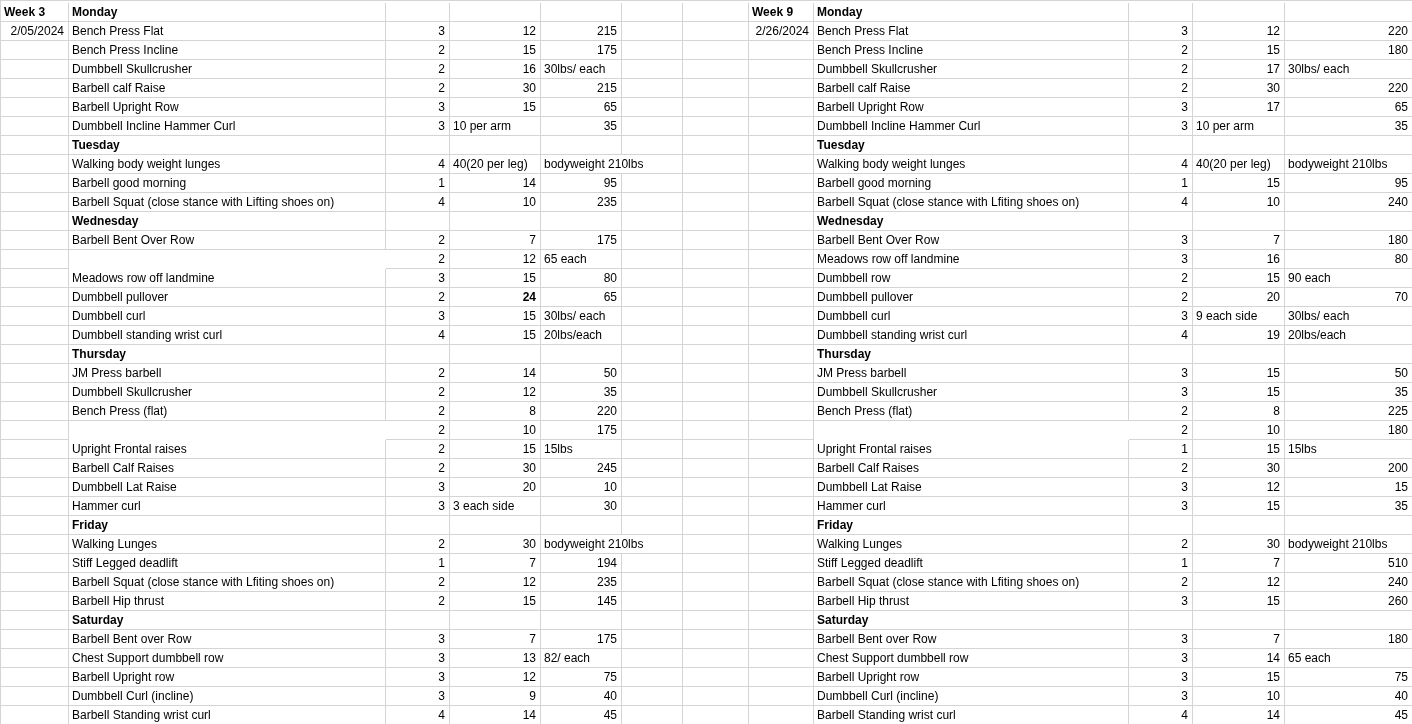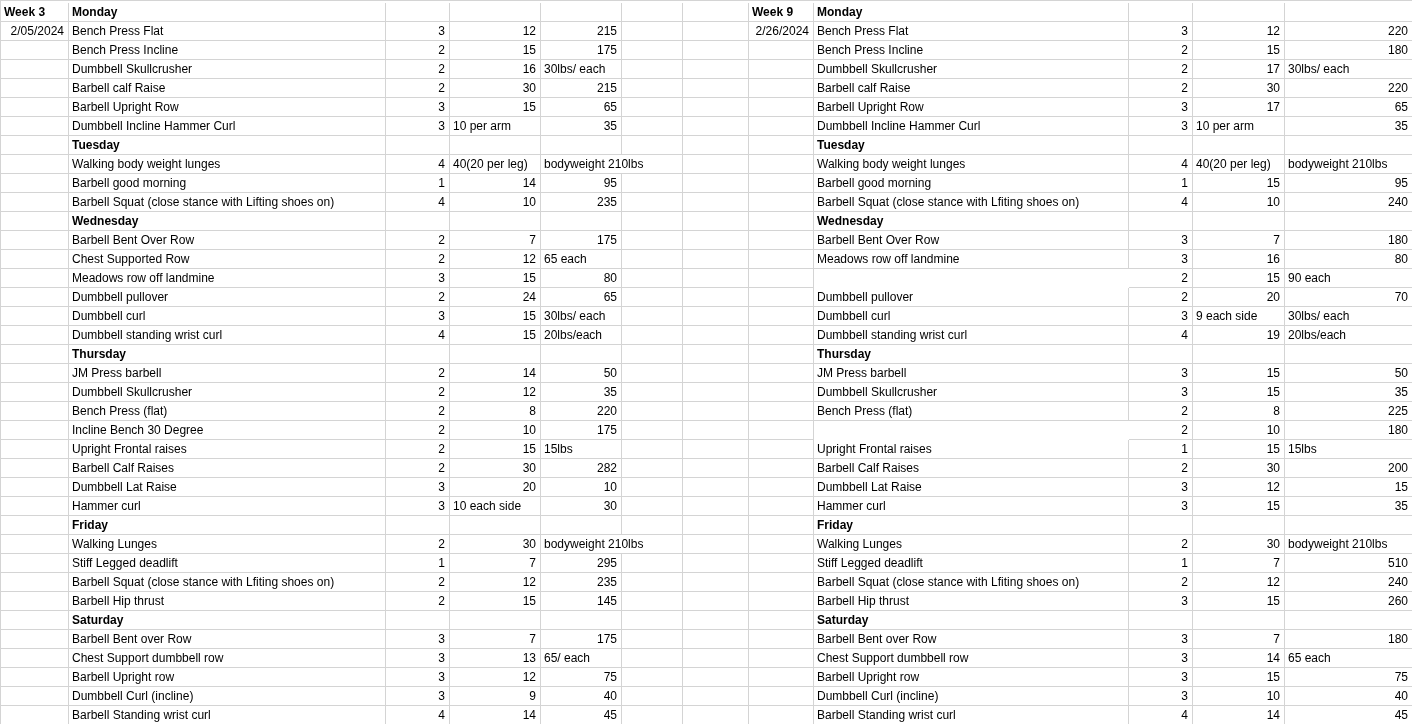--- a/index.html
+++ b/index.html
@@ -186,46 +186,46 @@
     <div class="cell num" style="grid-area: 13 / 4;">7</div>
     <div class="cell num" style="grid-area: 13 / 5;">175</div>
     <div class="cell" style="grid-area: 13 / 6;"></div>
     <div class="cell" style="grid-area: 13 / 7;"></div>
     <div class="cell" style="grid-area: 13 / 8;"></div>
     <div class="cell" style="grid-area: 13 / 9;">Barbell Bent Over Row</div>
     <div class="cell num" style="grid-area: 13 / 10;">3</div>
     <div class="cell num" style="grid-area: 13 / 11;">7</div>
     <div class="cell num" style="grid-area: 13 / 12;">180</div>
     <div class="cell" style="grid-area: 14 / 1;"></div>
-    <div class="cell" style="grid-area: 14 / 2;">Chest Supported Row</div>
     <div class="cell num" style="grid-area: 14 / 3;">2</div>
     <div class="cell num" style="grid-area: 14 / 4;">12</div>
     <div class="cell" style="grid-area: 14 / 5;">65 each</div>
     <div class="cell" style="grid-area: 14 / 6;"></div>
     <div class="cell" style="grid-area: 14 / 7;"></div>
     <div class="cell" style="grid-area: 14 / 8;"></div>
     <div class="cell" style="grid-area: 14 / 9;">Meadows row off landmine</div>
     <div class="cell num" style="grid-area: 14 / 10;">3</div>
     <div class="cell num" style="grid-area: 14 / 11;">16</div>
     <div class="cell num" style="grid-area: 14 / 12;">80</div>
     <div class="cell" style="grid-area: 15 / 1;"></div>
     <div class="cell" style="grid-area: 15 / 2;">Meadows row off landmine</div>
     <div class="cell num" style="grid-area: 15 / 3;">3</div>
     <div class="cell num" style="grid-area: 15 / 4;">15</div>
     <div class="cell num" style="grid-area: 15 / 5;">80</div>
     <div class="cell" style="grid-area: 15 / 6;"></div>
     <div class="cell" style="grid-area: 15 / 7;"></div>
     <div class="cell" style="grid-area: 15 / 8;"></div>
+    <div class="cell" style="grid-area: 15 / 9;">Dumbbell row</div>
     <div class="cell num" style="grid-area: 15 / 10;">2</div>
     <div class="cell num" style="grid-area: 15 / 11;">15</div>
     <div class="cell" style="grid-area: 15 / 12;">90 each</div>
     <div class="cell" style="grid-area: 16 / 1;"></div>
     <div class="cell" style="grid-area: 16 / 2;">Dumbbell pullover</div>
     <div class="cell num" style="grid-area: 16 / 3;">2</div>
-    <div class="cell num" style="grid-area: 16 / 4;">24</div>
+    <div class="cell num" style="grid-area: 16 / 4; font-weight: bold;">24</div>
     <div class="cell num" style="grid-area: 16 / 5;">65</div>
     <div class="cell" style="grid-area: 16 / 6;"></div>
     <div class="cell" style="grid-area: 16 / 7;"></div>
     <div class="cell" style="grid-area: 16 / 8;"></div>
     <div class="cell" style="grid-area: 16 / 9;">Dumbbell pullover</div>
     <div class="cell num" style="grid-area: 16 / 10;">2</div>
     <div class="cell num" style="grid-area: 16 / 11;">20</div>
     <div class="cell num" style="grid-area: 16 / 12;">70</div>
     <div class="cell" style="grid-area: 17 / 1;"></div>
     <div class="cell" style="grid-area: 17 / 2;">Dumbbell curl</div>
@@ -293,21 +293,20 @@
     <div class="cell num" style="grid-area: 22 / 4;">8</div>
     <div class="cell num" style="grid-area: 22 / 5;">220</div>
     <div class="cell" style="grid-area: 22 / 6;"></div>
     <div class="cell" style="grid-area: 22 / 7;"></div>
     <div class="cell" style="grid-area: 22 / 8;"></div>
     <div class="cell" style="grid-area: 22 / 9;">Bench Press (flat)</div>
     <div class="cell num" style="grid-area: 22 / 10;">2</div>
     <div class="cell num" style="grid-area: 22 / 11;">8</div>
     <div class="cell num" style="grid-area: 22 / 12;">225</div>
     <div class="cell" style="grid-area: 23 / 1;"></div>
-    <div class="cell" style="grid-area: 23 / 2;">Incline Bench 30 Degree</div>
     <div class="cell num" style="grid-area: 23 / 3;">2</div>
     <div class="cell num" style="grid-area: 23 / 4;">10</div>
     <div class="cell num" style="grid-area: 23 / 5;">175</div>
     <div class="cell" style="grid-area: 23 / 6;"></div>
     <div class="cell" style="grid-area: 23 / 7;"></div>
     <div class="cell" style="grid-area: 23 / 8;"></div>
     <div class="cell num" style="grid-area: 23 / 10;">2</div>
     <div class="cell num" style="grid-area: 23 / 11;">10</div>
     <div class="cell num" style="grid-area: 23 / 12;">180</div>
     <div class="cell" style="grid-area: 24 / 1;"></div>
@@ -319,21 +318,21 @@
     <div class="cell" style="grid-area: 24 / 7;"></div>
     <div class="cell" style="grid-area: 24 / 8;"></div>
     <div class="cell" style="grid-area: 24 / 9;">Upright Frontal raises</div>
     <div class="cell num" style="grid-area: 24 / 10;">1</div>
     <div class="cell num" style="grid-area: 24 / 11;">15</div>
     <div class="cell" style="grid-area: 24 / 12;">15lbs</div>
     <div class="cell" style="grid-area: 25 / 1;"></div>
     <div class="cell" style="grid-area: 25 / 2;">Barbell Calf Raises</div>
     <div class="cell num" style="grid-area: 25 / 3;">2</div>
     <div class="cell num" style="grid-area: 25 / 4;">30</div>
-    <div class="cell num" style="grid-area: 25 / 5;">282</div>
+    <div class="cell num" style="grid-area: 25 / 5;">245</div>
     <div class="cell" style="grid-area: 25 / 6;"></div>
     <div class="cell" style="grid-area: 25 / 7;"></div>
     <div class="cell" style="grid-area: 25 / 8;"></div>
     <div class="cell" style="grid-area: 25 / 9;">Barbell Calf Raises</div>
     <div class="cell num" style="grid-area: 25 / 10;">2</div>
     <div class="cell num" style="grid-area: 25 / 11;">30</div>
     <div class="cell num" style="grid-area: 25 / 12;">200</div>
     <div class="cell" style="grid-area: 26 / 1;"></div>
     <div class="cell" style="grid-area: 26 / 2;">Dumbbell Lat Raise</div>
     <div class="cell num" style="grid-area: 26 / 3;">3</div>
@@ -342,21 +341,21 @@
     <div class="cell" style="grid-area: 26 / 6;"></div>
     <div class="cell" style="grid-area: 26 / 7;"></div>
     <div class="cell" style="grid-area: 26 / 8;"></div>
     <div class="cell" style="grid-area: 26 / 9;">Dumbbell Lat Raise</div>
     <div class="cell num" style="grid-area: 26 / 10;">3</div>
     <div class="cell num" style="grid-area: 26 / 11;">12</div>
     <div class="cell num" style="grid-area: 26 / 12;">15</div>
     <div class="cell" style="grid-area: 27 / 1;"></div>
     <div class="cell" style="grid-area: 27 / 2;">Hammer curl</div>
     <div class="cell num" style="grid-area: 27 / 3;">3</div>
-    <div class="cell" style="grid-area: 27 / 4;">10 each side</div>
+    <div class="cell" style="grid-area: 27 / 4;">3 each side</div>
     <div class="cell num" style="grid-area: 27 / 5;">30</div>
     <div class="cell" style="grid-area: 27 / 6;"></div>
     <div class="cell" style="grid-area: 27 / 7;"></div>
     <div class="cell" style="grid-area: 27 / 8;"></div>
     <div class="cell" style="grid-area: 27 / 9;">Hammer curl</div>
     <div class="cell num" style="grid-area: 27 / 10;">3</div>
     <div class="cell num" style="grid-area: 27 / 11;">15</div>
     <div class="cell num" style="grid-area: 27 / 12;">35</div>
     <div class="cell" style="grid-area: 28 / 1;"></div>
     <div class="cell bold" style="grid-area: 28 / 2;">Friday</div>
@@ -378,21 +377,21 @@
     <div class="cell" style="grid-area: 29 / 7;"></div>
     <div class="cell" style="grid-area: 29 / 8;"></div>
     <div class="cell" style="grid-area: 29 / 9;">Walking Lunges</div>
     <div class="cell num" style="grid-area: 29 / 10;">2</div>
     <div class="cell num" style="grid-area: 29 / 11;">30</div>
     <div class="cell" style="grid-area: 29 / 12;">bodyweight 210lbs</div>
     <div class="cell" style="grid-area: 30 / 1;"></div>
     <div class="cell" style="grid-area: 30 / 2;">Stiff Legged deadlift</div>
     <div class="cell num" style="grid-area: 30 / 3;">1</div>
     <div class="cell num" style="grid-area: 30 / 4;">7</div>
-    <div class="cell num" style="grid-area: 30 / 5;">295</div>
+    <div class="cell num" style="grid-area: 30 / 5;">194</div>
     <div class="cell" style="grid-area: 30 / 6;"></div>
     <div class="cell" style="grid-area: 30 / 7;"></div>
     <div class="cell" style="grid-area: 30 / 8;"></div>
     <div class="cell" style="grid-area: 30 / 9;">Stiff Legged deadlift</div>
     <div class="cell num" style="grid-area: 30 / 10;">1</div>
     <div class="cell num" style="grid-area: 30 / 11;">7</div>
     <div class="cell num" style="grid-area: 30 / 12;">510</div>
     <div class="cell" style="grid-area: 31 / 1;"></div>
     <div class="cell" style="grid-area: 31 / 2;">Barbell Squat (close stance with Lfiting shoes on)</div>
     <div class="cell num" style="grid-area: 31 / 3;">2</div>
@@ -438,21 +437,21 @@
     <div class="cell" style="grid-area: 34 / 7;"></div>
     <div class="cell" style="grid-area: 34 / 8;"></div>
     <div class="cell" style="grid-area: 34 / 9;">Barbell Bent over Row</div>
     <div class="cell num" style="grid-area: 34 / 10;">3</div>
     <div class="cell num" style="grid-area: 34 / 11;">7</div>
     <div class="cell num" style="grid-area: 34 / 12;">180</div>
     <div class="cell" style="grid-area: 35 / 1;"></div>
     <div class="cell" style="grid-area: 35 / 2;">Chest Support dumbbell row</div>
     <div class="cell num" style="grid-area: 35 / 3;">3</div>
     <div class="cell num" style="grid-area: 35 / 4;">13</div>
-    <div class="cell" style="grid-area: 35 / 5;">65/ each</div>
+    <div class="cell" style="grid-area: 35 / 5;">82/ each</div>
     <div class="cell" style="grid-area: 35 / 6;"></div>
     <div class="cell" style="grid-area: 35 / 7;"></div>
     <div class="cell" style="grid-area: 35 / 8;"></div>
     <div class="cell" style="grid-area: 35 / 9;">Chest Support dumbbell row</div>
     <div class="cell num" style="grid-area: 35 / 10;">3</div>
     <div class="cell num" style="grid-area: 35 / 11;">14</div>
     <div class="cell" style="grid-area: 35 / 12;">65 each</div>
     <div class="cell" style="grid-area: 36 / 1;"></div>
     <div class="cell" style="grid-area: 36 / 2;">Barbell Upright row</div>
     <div class="cell num" style="grid-area: 36 / 3;">3</div>

